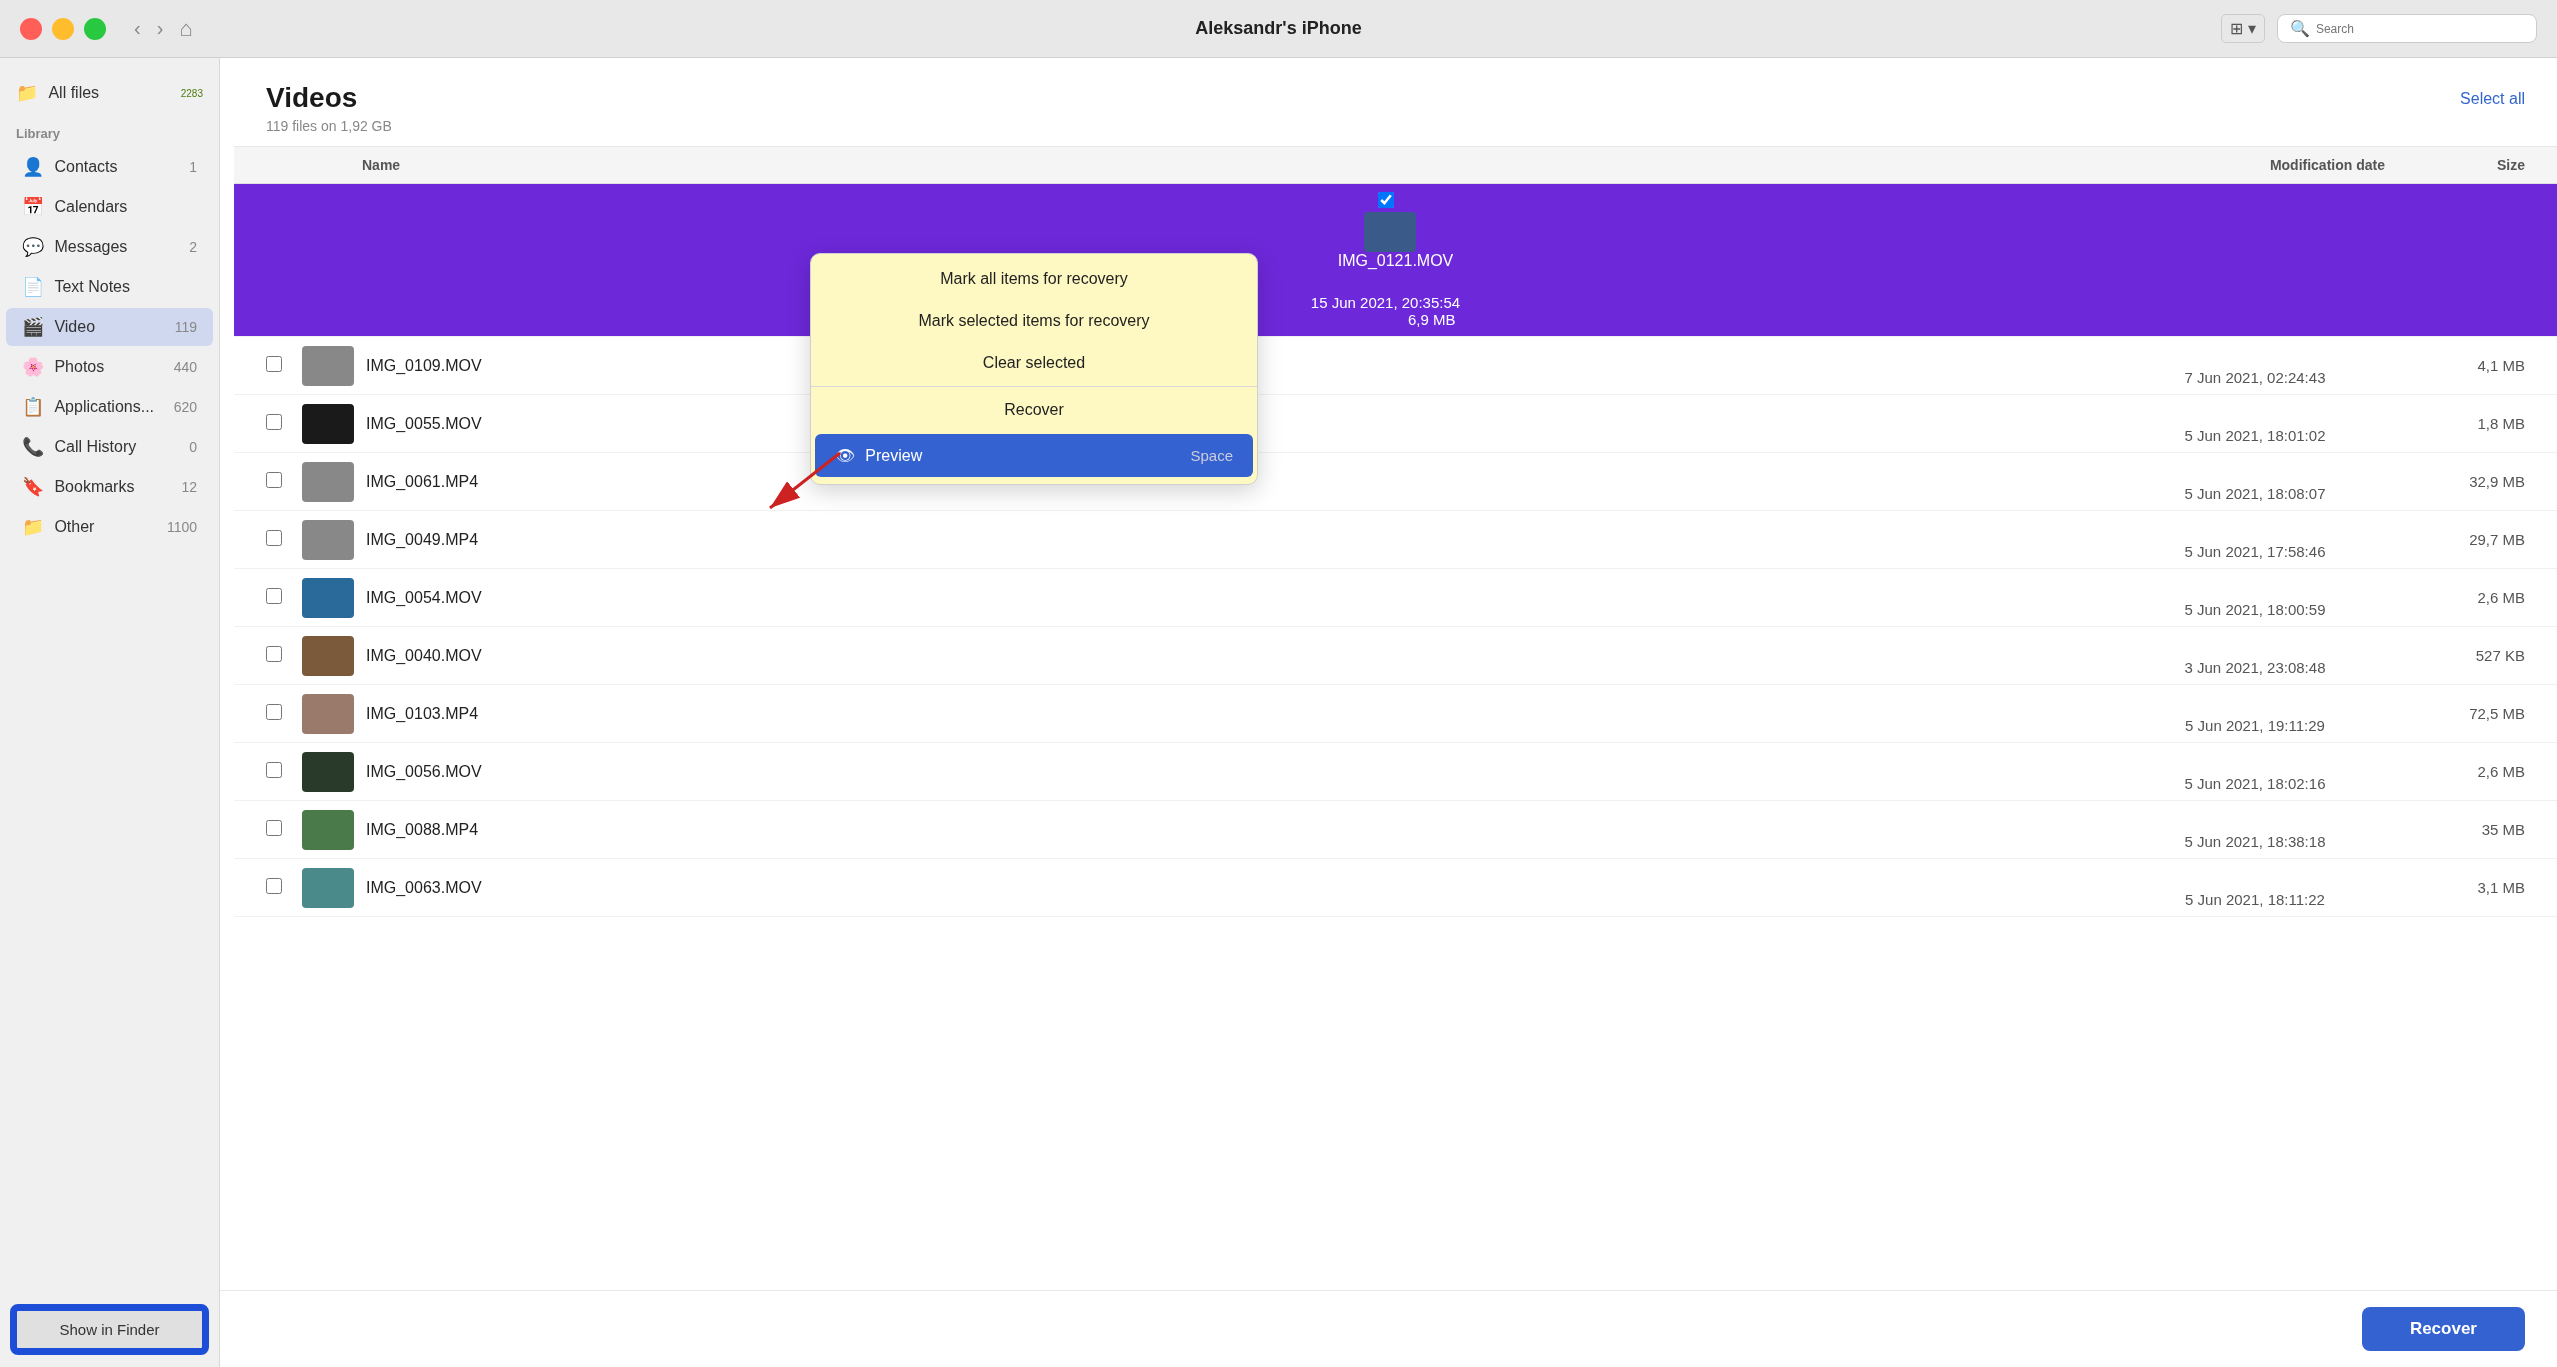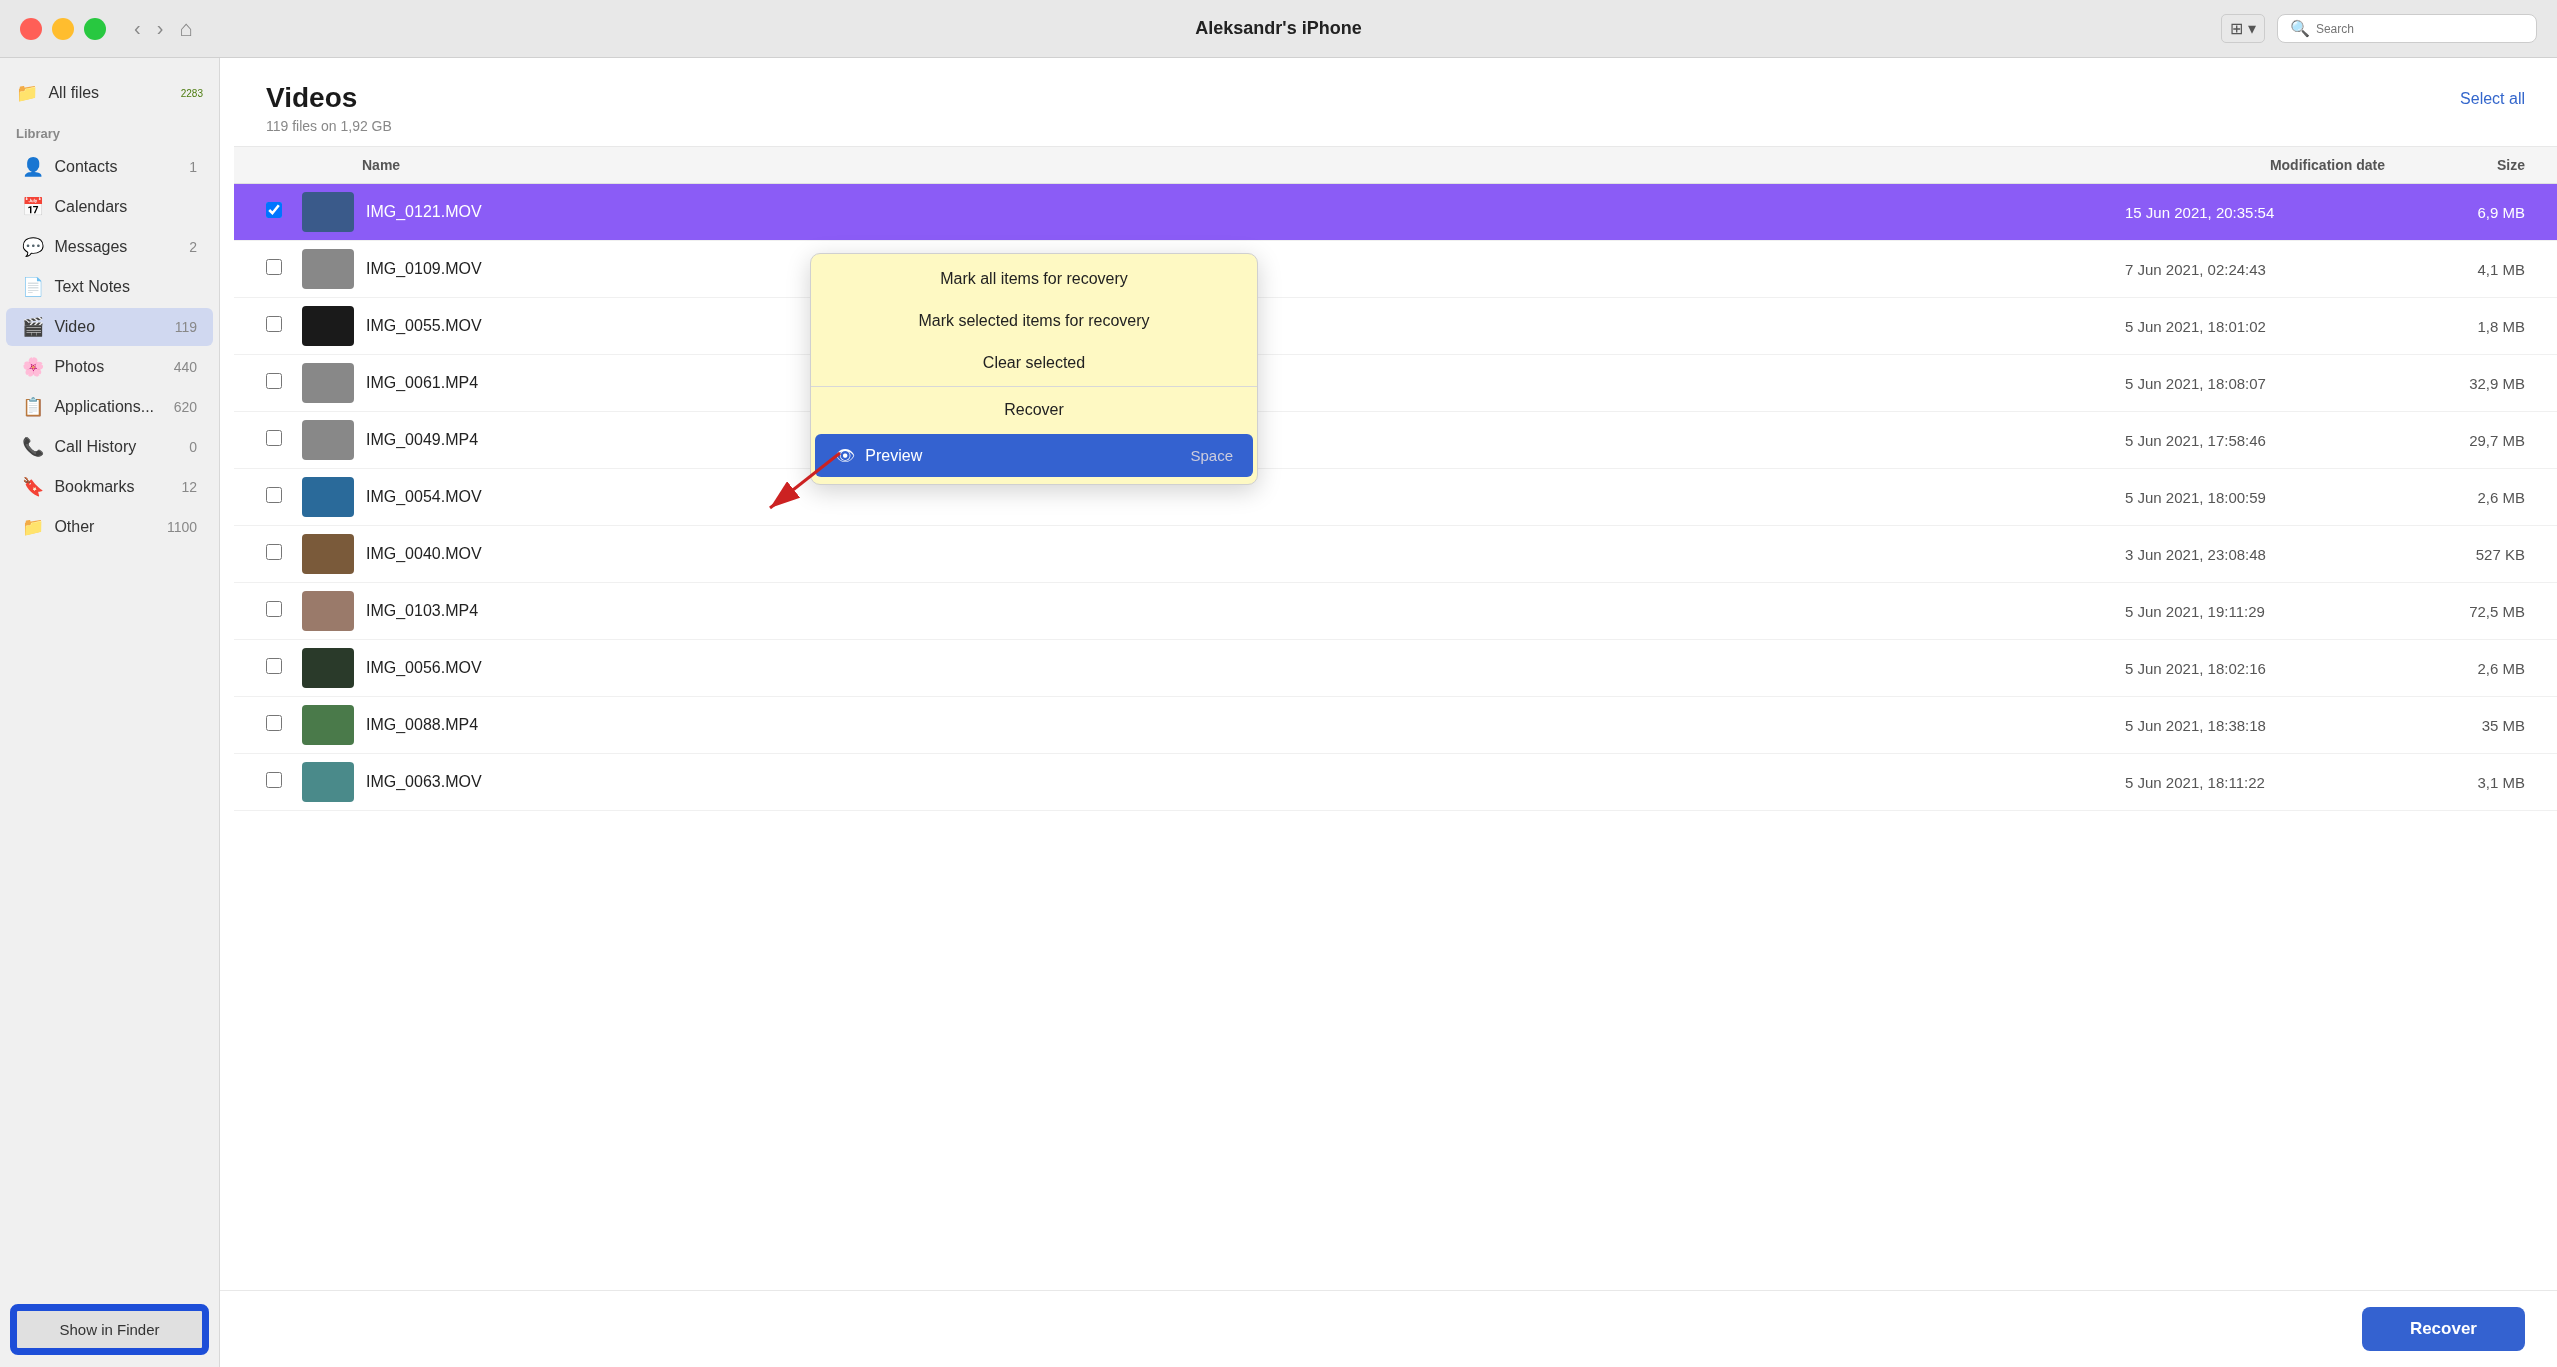--- a/index.html
+++ b/index.html
@@ -226,22 +226,23 @@
     }
     .table-row {
       display: flex;
       align-items: center;
       padding: 8px 32px;
       border-bottom: 1px solid #f0f0f0;
       cursor: pointer;
       position: relative;
     }
     .table-row.selected {
-      background: #8b5cf6;
+      background: #6d28d9;
       color: #fff;
+      flex-direction: column;
     }
     .table-row.selected .row-date,
     .table-row.selected .row-size,
     .table-row.selected .row-name {
       color: #fff;
     }
     .row-check {
       width: 36px;
     }
     .row-check input[type="checkbox"] {
@@ -249,24 +250,25 @@
       height: 16px;
       cursor: pointer;
     }
     .row-name {
       flex: 1;
       font-size: 16px;
       color: #222;
     }
     .row-date {
       width: 280px;
-      text-align: left;
+      text-align: center;
       padding-right: 20px;
       font-size: 15px;
       color: #555;
+      margin-top: 24px;
     }
     .row-size {
       width: 120px;
       text-align: right;
       font-size: 15px;
       color: #555;
     }
 
     
     .context-menu {

